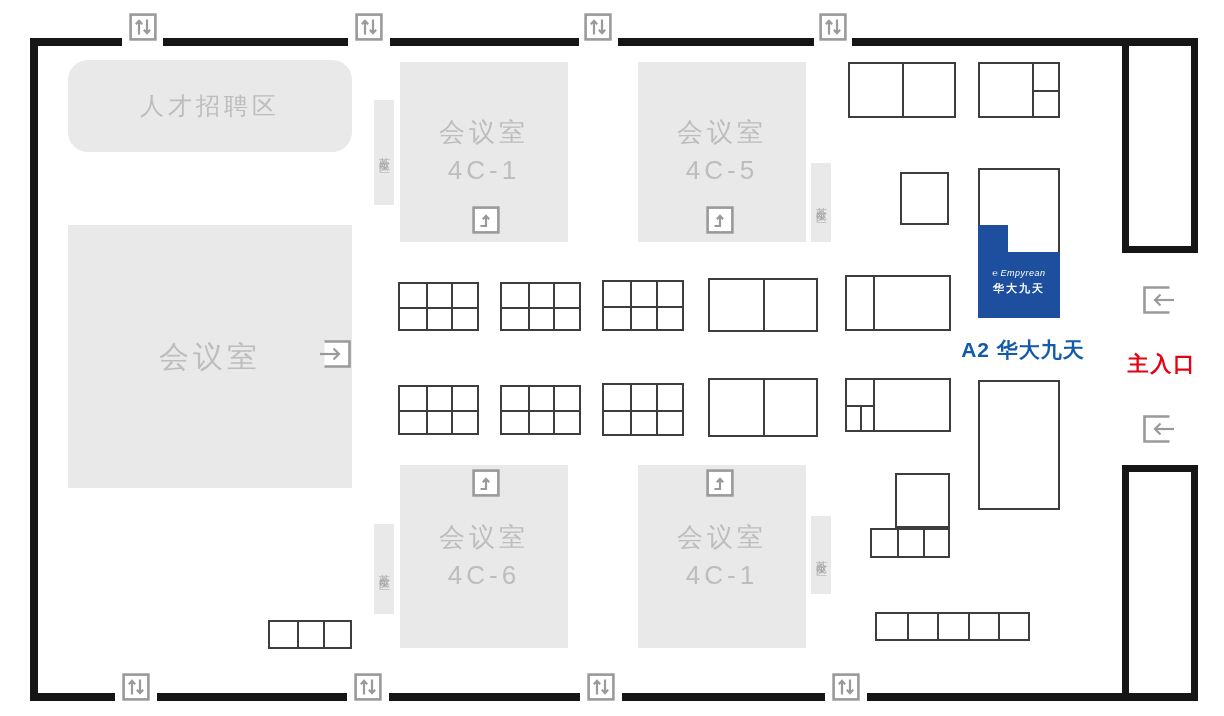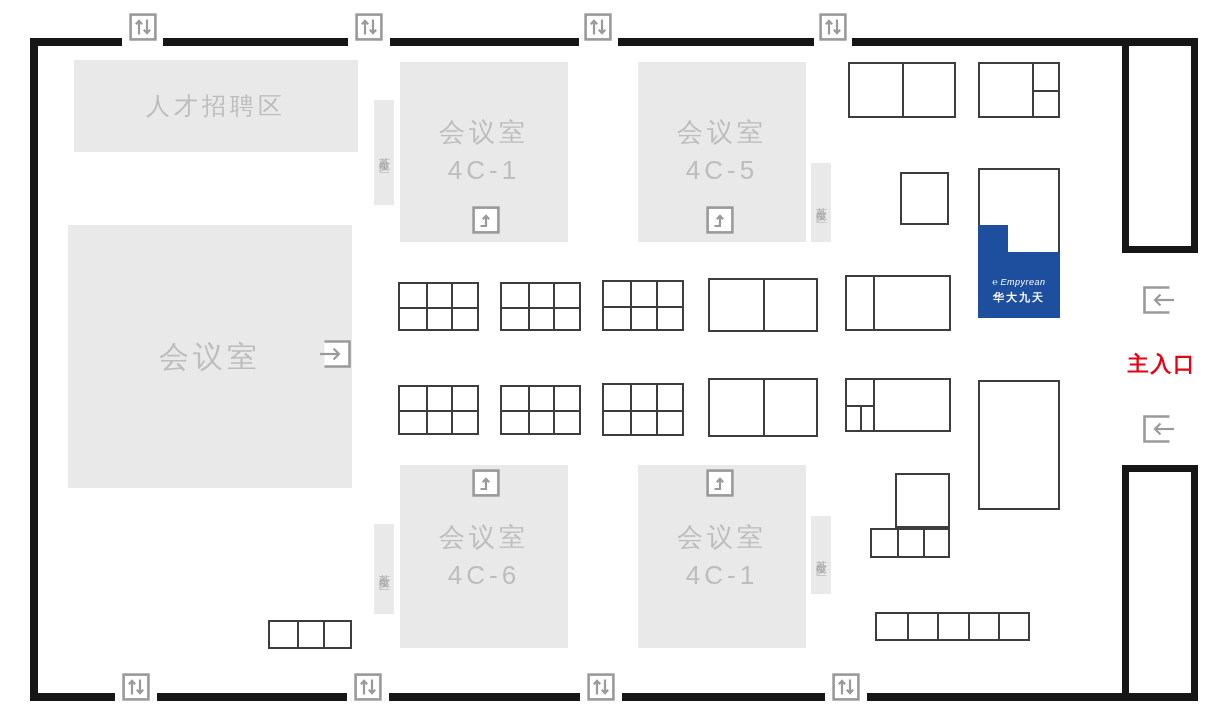--- a/index.html
+++ b/index.html
@@ -31,21 +31,21 @@
   .g32 { grid-template-columns: repeat(3,1fr); grid-template-rows: repeat(2,1fr); }
   .g2col { grid-template-columns: repeat(2,1fr); }
   .g3col { grid-template-columns: repeat(3,1fr); }
   .g5col { grid-template-columns: repeat(5,1fr); }
   .split2 { display: grid; grid-template-columns: 1fr 1fr; }
 
   .blue-booth { position: absolute; left: 978px; top: 225px; width: 82px; height: 93px;
                 background: var(--booth-blue); color: #ffffff;
                 clip-path: polygon(0 0, 30px 0, 30px 27px, 82px 27px, 82px 93px, 0 93px);
                 display: flex; flex-direction: column; align-items: center; justify-content: flex-end;
-                padding-bottom: 13px; }
+                padding-bottom: 22px; }
   .bb-logo { font-size: 9px; font-style: italic; letter-spacing: 0.5px; margin-bottom: 3px; white-space: nowrap; }
   .bb-mark { font-style: normal; font-size: 9px; margin-right: 2px; }
   .bb-name { font-size: 11px; font-weight: bold; letter-spacing: 2px; white-space: nowrap; }
 
   .a2-label { position: absolute; left: 950px; top: 336px; width: 146px; height: 26px;
               color: var(--label-blue); font-size: 21px; font-weight: bold; text-align: center;
               letter-spacing: 1px; white-space: nowrap; }
   .main-entrance { position: absolute; left: 1122px; top: 350px; width: 80px; height: 26px;
                    color: var(--entrance-red); font-size: 21px; font-weight: bold; text-align: center;
                    letter-spacing: 2px; white-space: nowrap; }
@@ -94,21 +94,21 @@
   <div class="wall" style="left:867px;top:693px;width:331px;height:8px;"></div>
 
   <div class="wall" style="left:1122px;top:38px;width:7px;height:215px;"></div>
   <div class="wall" style="left:1122px;top:246px;width:76px;height:7px;"></div>
   <div class="wall" style="left:1191px;top:38px;width:7px;height:215px;"></div>
 
   <div class="wall" style="left:1122px;top:465px;width:7px;height:236px;"></div>
   <div class="wall" style="left:1122px;top:465px;width:76px;height:7px;"></div>
   <div class="wall" style="left:1191px;top:465px;width:7px;height:236px;"></div>
 
-  <div class="room" style="left:74px;top:60px;width:284px;height:92px;font-size:24px;">
+  <div class="room" style="left:68px;top:60px;width:284px;height:92px;font-size:24px;border-radius:20px;">
     <div class="room-line">人才招聘区</div>
   </div>
 
   <div class="room" style="left:400px;top:62px;width:168px;height:180px;font-size:26px;">
     <div class="room-line">会议室</div>
     <div class="room-line">4C-1</div>
   </div>
 
   <div class="room" style="left:638px;top:62px;width:168px;height:180px;font-size:26px;">
     <div class="room-line">会议室</div>
@@ -224,20 +224,21 @@
   </div>
   <div class="bgrid" style="left:900px;top:172px;width:49px;height:53px;"></div>
   <div class="bgrid" style="left:978px;top:168px;width:82px;height:88px;"></div>
 
   <div class="blue-booth">
     <div class="bb-logo">
       <span class="bb-mark">℮</span><span>Empyrean</span>
     </div>
     <div class="bb-name">华大九天</div>
   </div>
+  <div class="a2-label">A2 华大九天</div>
 
   <div class="bgrid" style="left:978px;top:380px;width:82px;height:130px;"></div>
   <div class="bgrid" style="left:895px;top:473px;width:55px;height:55px;"></div>
   <div class="bgrid g3col" style="left:870px;top:528px;width:80px;height:30px;">
     <div class="c"></div>
       <div class="c bl"></div>
       <div class="c bl"></div>
   </div>
   <div class="bgrid g5col" style="left:875px;top:612px;width:155px;height:29px;">
     <div class="c"></div>

